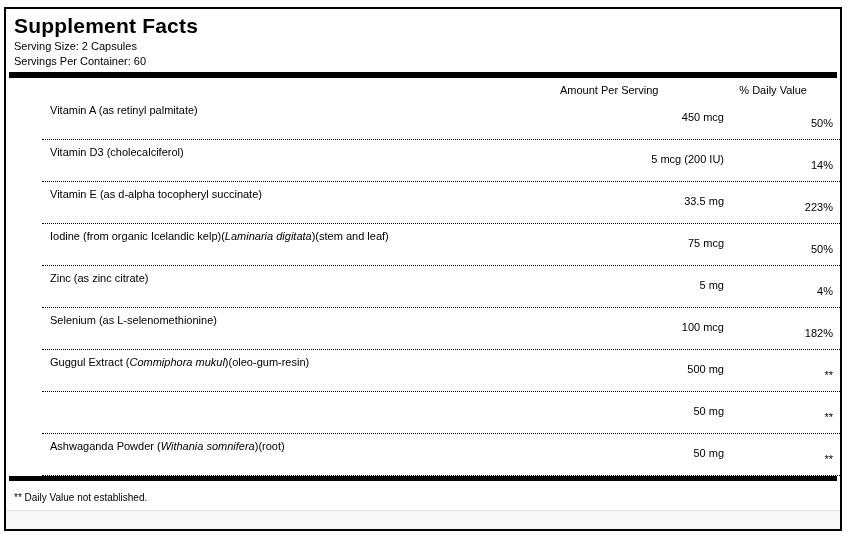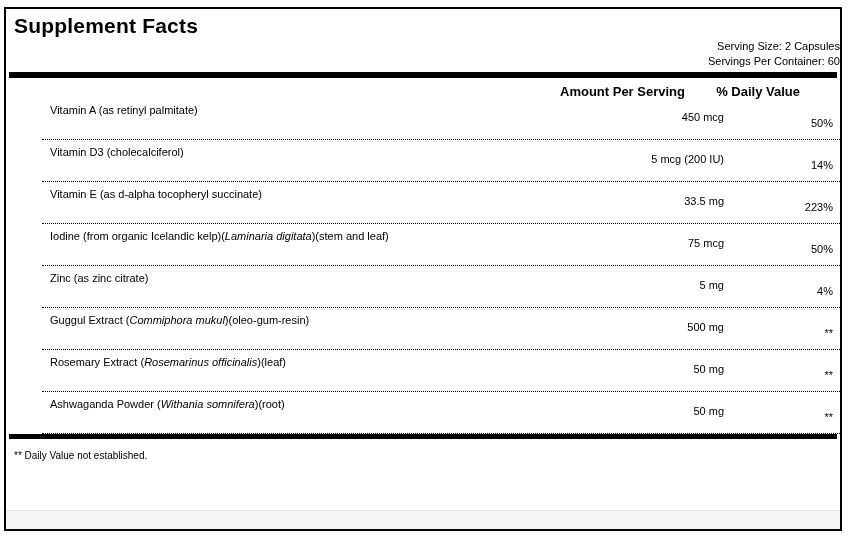--- a/index.html
+++ b/index.html
@@ -29,42 +29,41 @@
     font-size: 21px;
     font-weight: bold;
     margin: 5px 0 2px 8px;
     line-height: 23px;
     letter-spacing: 0.2px;
   }
   .serving-line {
     font-size: 11px;
     line-height: 15px;
     margin-left: 8px;
-    text-align: right;
   }
   .thick-bar {
     height: 6px;
     background: #000;
     margin: 3px 3px 0 3px;
   }
   .col-headers {
     position: relative;
     height: 20px;
-    font-size: 13px;
-    font-weight: bold;
+    font-size: 11px;
+    font-weight: normal;
   }
   .hdr-amount {
     position: absolute;
     left: 554px;
     top: 6px;
     white-space: nowrap;
   }
   .hdr-dv {
     position: absolute;
-    right: 40px;
+    right: 33px;
     top: 6px;
     white-space: nowrap;
   }
   .row {
     position: relative;
     height: 41px;
     border-bottom: 1px dotted #000;
     font-size: 11px;
     margin-left: 36px;
   }
@@ -147,29 +146,33 @@
     <span class="row-amount">75 mcg</span>
     <span class="row-dv">50%</span>
   </div>
 
   <div class="row">
     <span class="row-name"><span class="np">Zinc (as zinc citrate)</span><i class="ni"></i><span class="ns"></span></span>
     <span class="row-amount">5 mg</span>
     <span class="row-dv">4%</span>
   </div>
 
+  <div class="row">
+    <span class="row-name"><span class="np">Selenium (as L-selenomethionine)</span><i class="ni"></i><span class="ns"></span></span>
+    <span class="row-amount">100 mcg</span>
+    <span class="row-dv">182%</span>
+  </div>
 
   <div class="row">
     <span class="row-name"><span class="np">Guggul Extract (</span><i class="ni">Commiphora mukul</i><span class="ns">)(oleo-gum-resin)</span></span>
     <span class="row-amount">500 mg</span>
     <span class="row-dv">**</span>
   </div>
 
   <div class="row">
-    <span class="row-name"><span class="np">Rosemary Extract (</span><i class="ni">Rosemarinus officinalis</i><span class="ns">)(leaf)</span></span>
     <span class="row-amount">50 mg</span>
     <span class="row-dv">**</span>
   </div>
 
   <div class="row">
     <span class="row-name"><span class="np">Ashwaganda Powder (</span><i class="ni">Withania somnifera</i><span class="ns">)(root)</span></span>
     <span class="row-amount">50 mg</span>
     <span class="row-dv">**</span>
   </div>
 </div>

